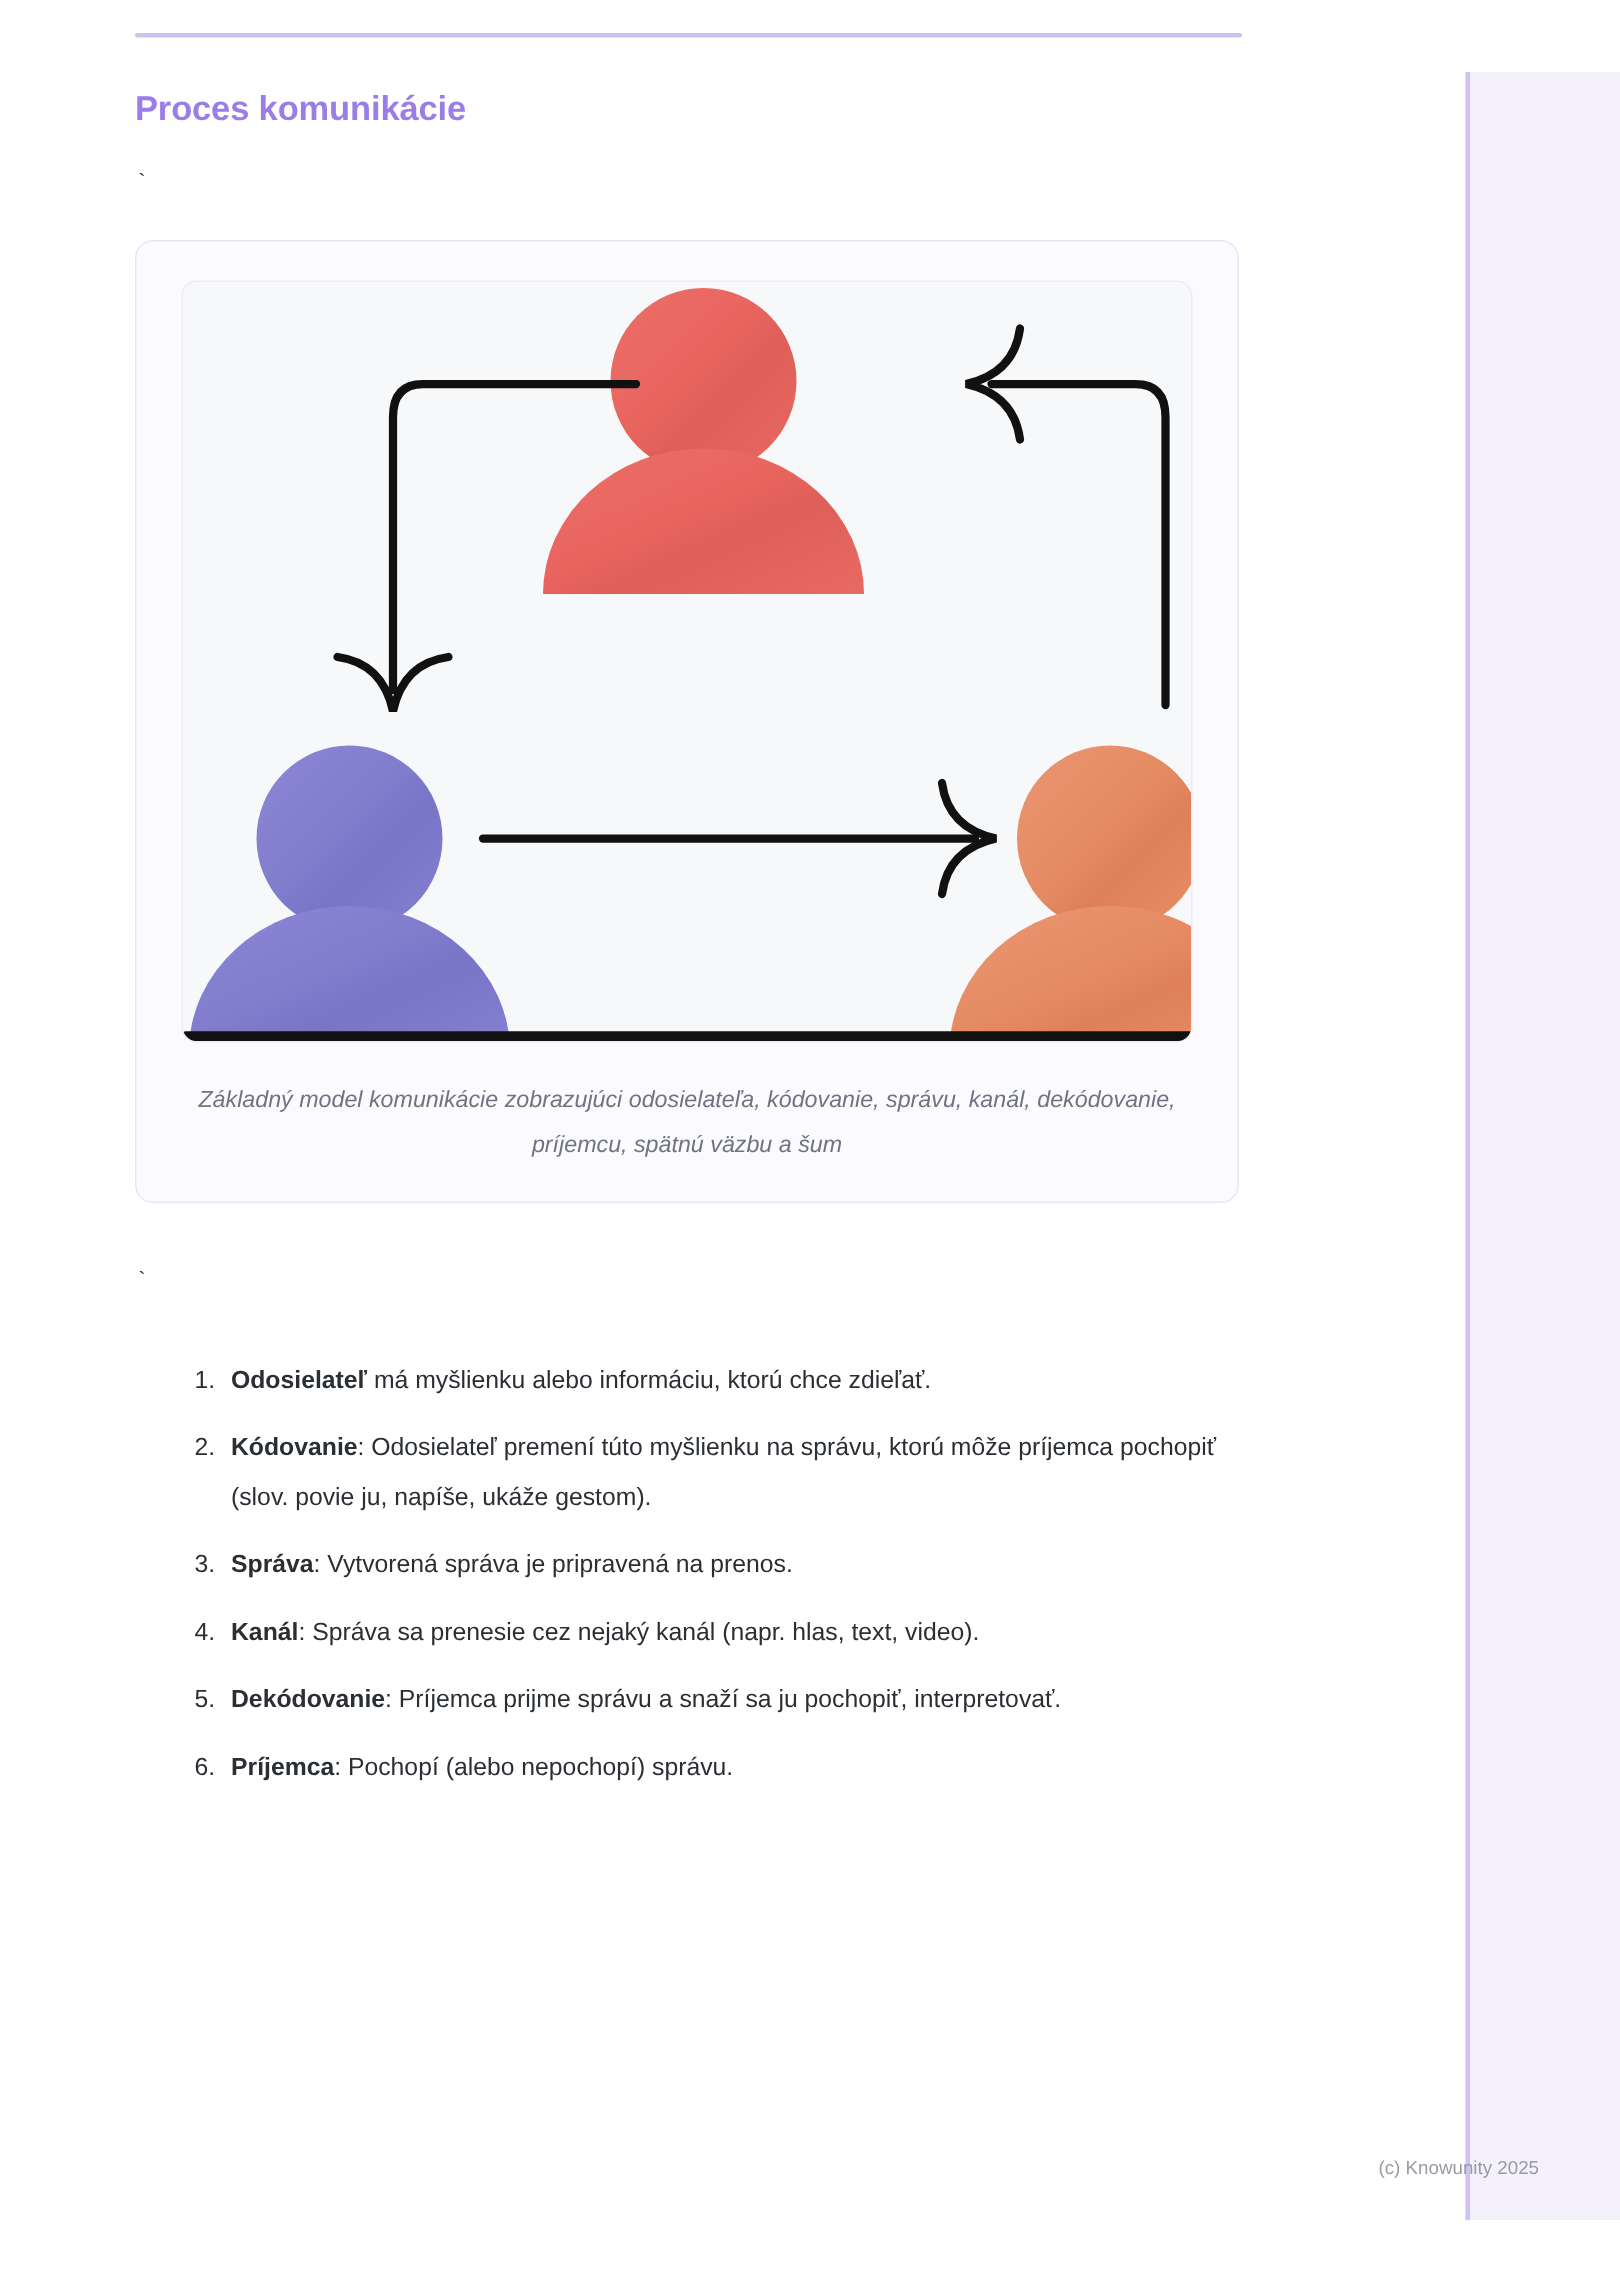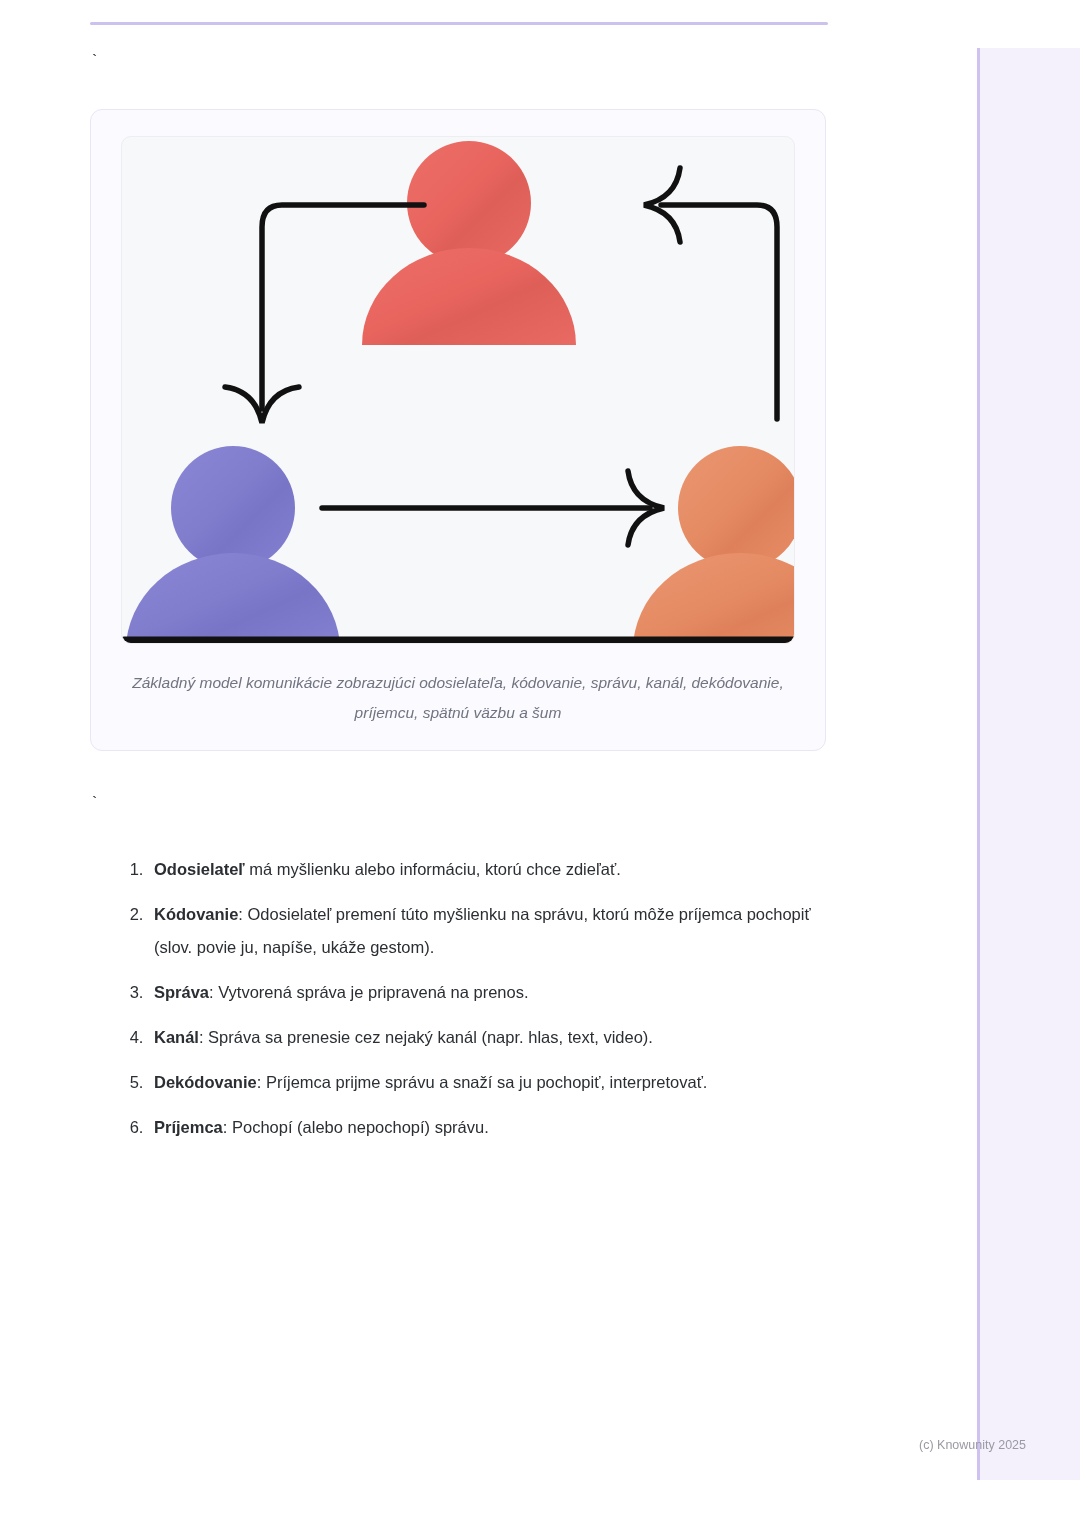--- a/index.html
+++ b/index.html
@@ -83,21 +83,21 @@
     font-size: 15px;
     line-height: 18px;
     color: #2b2f33;
     font-family: "Liberation Mono", monospace;
   }
   .tick-1 { padding-top: 28px; }
   .tick-2 { padding-top: 44px; }
 
   
   .figure-card {
-    margin-top: 38px;
+    margin-top: 28px;
     width: 736px;
     box-sizing: border-box;
     border: 1px solid #eae6f6;
     border-radius: 12px;
     background: #fbfaff;
     padding: 26px 30px 22px 30px;
   }
 
   .figure-panel {
     position: relative;
@@ -157,20 +157,21 @@
 </head>
 <body>
 
 <div class="right-rail"></div>
 
 <div class="page">
   <div class="content">
 
     <div class="title-rule"></div>
 
+    <h2 class="section-title">Proces komunikácie</h2>
 
 
     <div class="tick-line tick-1">`</div>
 
     <div class="figure-card">
       <div class="figure-panel">
         <svg width="674" height="508" viewBox="0 0 674 508" xmlns="http://www.w3.org/2000/svg" aria-hidden="true">
           <defs>
             <linearGradient id="gRed" x1="0" y1="0" x2="1" y2="1">
               <stop offset="0%" stop-color="#ec6f68"></stop>

